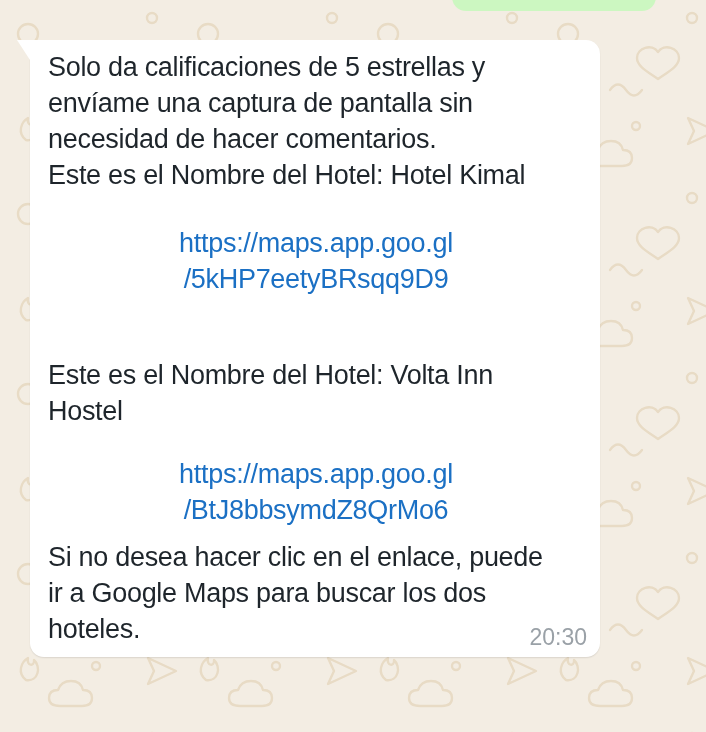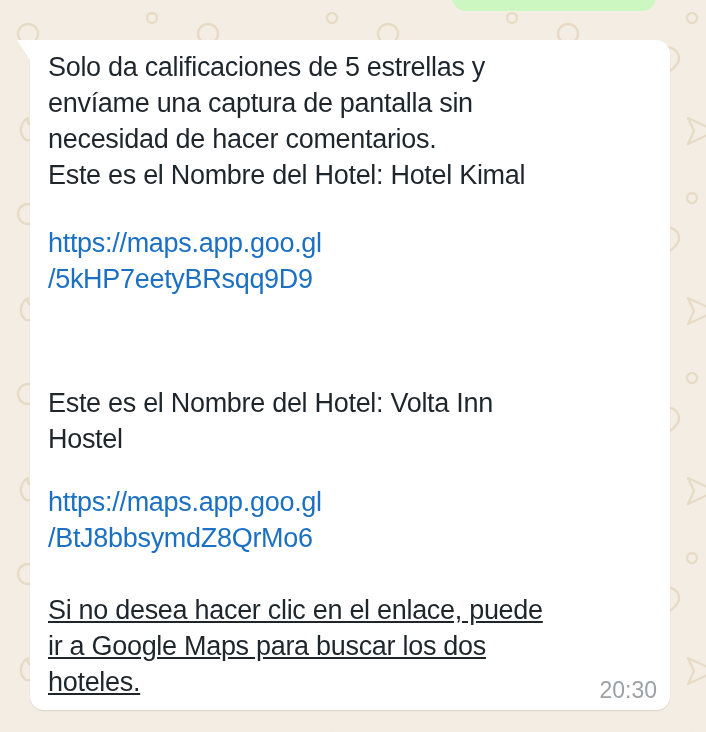--- a/index.html
+++ b/index.html
@@ -35,21 +35,21 @@
     position:absolute;
     left:452px;top:-19px;
     width:204px;height:30px;
     background:var(--outgoing);
     border-radius:14px;
     z-index:1;
   }
   .incoming-bubble{
     position:absolute;
     left:30px;top:40px;
-    width:640px;
+    width:570px;
     background:var(--bubble);
     border-radius:14px;
     border-top-left-radius:0;
     padding:9px 16px 10px 18px;
     box-shadow:0 1px 1.5px rgba(0,0,0,0.10);
     z-index:1;
   }
   .bubble-tail{
     position:absolute;
     left:-13px;top:0;
@@ -63,26 +63,27 @@
     font-size:27px;
     line-height:36px;
     letter-spacing:-0.3px;
     color:var(--text);
     display:block;
   }
   a.para{
     color:var(--link);
     text-decoration:none;
     cursor:pointer;
+    text-align:center;
   }
   .para:nth-child(2){}
   .para:nth-child(3){margin-top:32px;}
-  .para:nth-child(4){margin-top:88px;}
+  .para:nth-child(4){margin-top:60px;}
   .para:nth-child(5){margin-top:27px;}
-  .para:nth-child(6){margin-top:36px;text-decoration:underline;}
+  .para:nth-child(6){margin-top:11px;}
   .timestamp{
     position:absolute;
     right:13px;bottom:9px;
     font-size:23px;
     line-height:21px;
     color:var(--timestamp);
   }
 </style>
 </head>
 <body>

